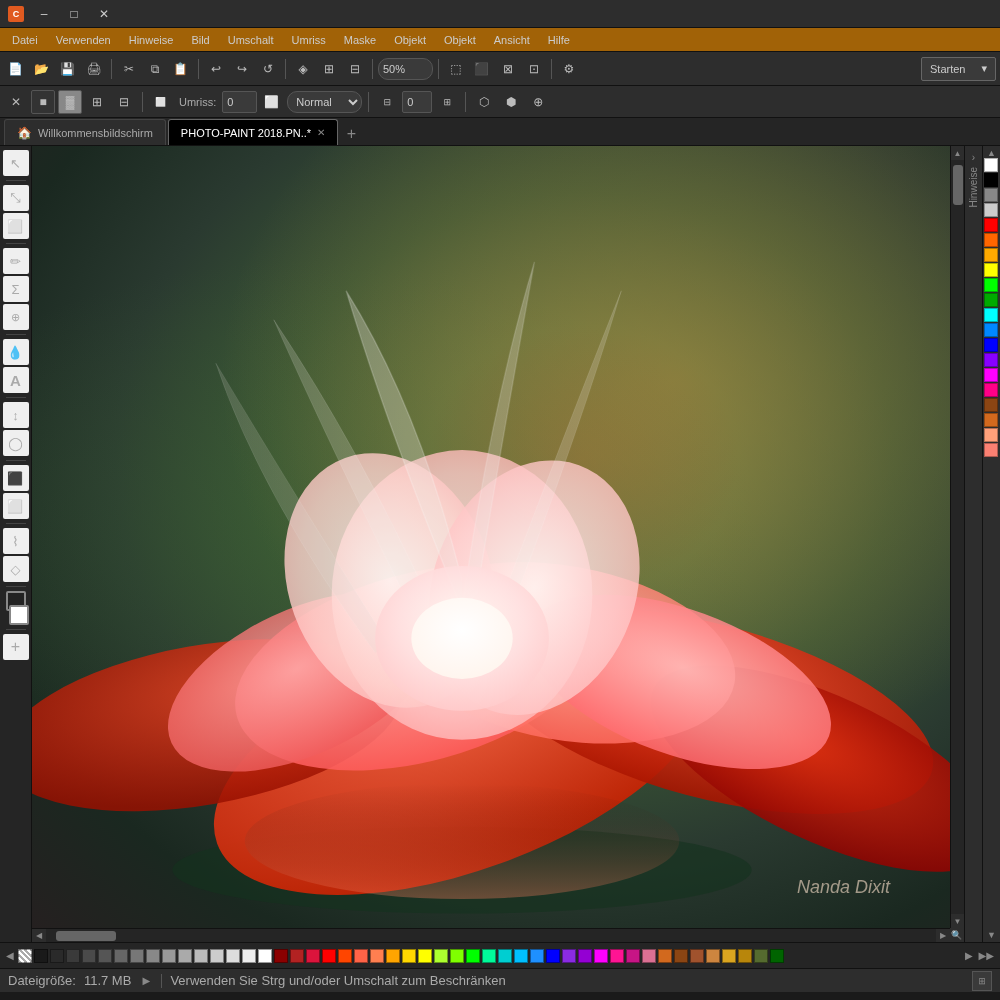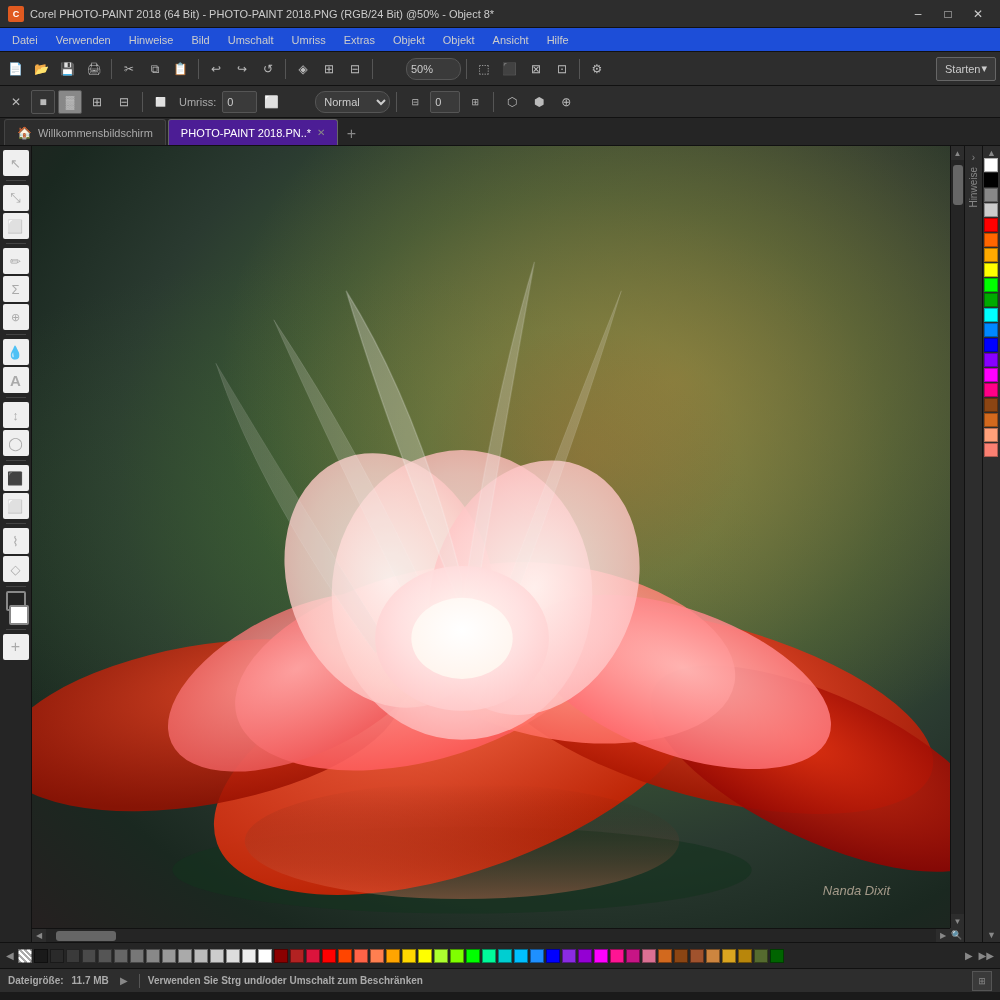--- a/index.html
+++ b/index.html
@@ -41,21 +41,21 @@
       border: none;
       color: #ccc;
       cursor: pointer;
       display: flex; align-items: center; justify-content: center;
       font-size: 12px;
     }
 
     
     .menu-bar {
       height: 24px;
-      background: #1d4ed8;
+      background: #a16207;
       display: flex;
       align-items: center;
       padding: 0 4px;
       border-bottom: 1px solid #111;
       gap: 2px;
     }
     .menu-item {
       padding: 2px 8px;
       height: 22px;
       display: flex;
@@ -102,21 +102,20 @@
     }
     .tb-combo {
       height: 22px;
       background: #3a3a3a;
       border: 1px solid #555;
       color: #ccc;
       font-size: 11px;
       padding: 0 4px;
       border-radius: 10px;
       cursor: pointer;
-      margin-left: 28px;
     }
     .tb-input {
       height: 22px;
       background: #3a3a3a;
       border: 1px solid #555;
       color: #ccc;
       font-size: 11px;
       padding: 0 4px;
       border-radius: 2px;
       width: 45px;
@@ -128,21 +127,21 @@
     }
     .start-btn {
       height: 24px;
       background: #3a3a3a;
       border: 1px solid #666;
       border-radius: 2px;
       color: #ccc;
       font-size: 11px;
       padding: 0 8px;
       cursor: pointer;
-      display: flex; align-items: center; gap: 1px;
+      display: flex; align-items: center; gap: 16px;
     }
 
     
     .tabs-bar {
       height: 28px;
       background: #252525;
       display: flex;
       align-items: flex-end;
       padding: 0 0 0 4px;
       border-bottom: 1px solid #111;
@@ -156,21 +155,21 @@
       color: #aaa;
       cursor: pointer;
       border: 1px solid #444;
       border-bottom: none;
       background: #2d2d2d;
       margin-right: 2px;
       border-radius: 3px 3px 0 0;
       gap: 6px;
     }
     .tab.active {
-      background: #4c1d95;
+      background: #000000;
       color: #fff;
       border-color: #666;
     }
     .tab-close {
       font-size: 10px;
       color: #888;
       cursor: pointer;
     }
     .tab-add {
       width: 22px; height: 22px;
@@ -248,21 +247,21 @@
       position: absolute;
       inset: 0;
       width: 100%;
       height: 100%;
     }
     .watermark {
       position: absolute;
       bottom: 30px;
       right: 60px;
       color: rgba(220,200,180,0.7);
-      font-size: 13px;
+      font-size: 18px;
       font-style: italic;
     }
 
     
     .v-scrollbar {
       width: 14px;
       background: #2d2d2d;
       position: absolute;
       top: 0; right: 0;
       bottom: 14px;
@@ -421,23 +420,22 @@
     .status-bar {
       height: 24px;
       background: #2d2d2d;
       display: flex;
       align-items: center;
       padding: 0 8px;
       border-top: 1px solid #111;
       gap: 8px;
     }
     .status-text {
-      font-size: 10px;
+      font-size: 13px;
       color: #aaa;
-      font-weight: bold;
     }
     .status-sep {
       width: 1px; height: 14px;
       background: #555;
     }
     .status-icon {
       width: 14px; height: 14px;
       display: flex; align-items: center; justify-content: center;
       color: #888;
       font-size: 10px;
@@ -455,36 +453,35 @@
       cursor: pointer;
     }
   </style>
 </head>
 <body>
 
 <div class="title-bar">
   <div class="title-bar-icon">
     <span>C</span>
   </div>
-  <div class="title-bar-text">Corel PHOTO-PAINT 2018 (64 Bit) - PHOTO-PAINT 2018.PNG (RGB/24 Bit) @50% - Object 8*</div>
   <div class="title-bar-controls">
     <button class="title-btn">–</button>
     <button class="title-btn">□</button>
     <button class="title-btn close">✕</button>
   </div>
 </div>
 
 <div class="menu-bar">
   <div class="menu-item">Datei</div>
   <div class="menu-item">Verwenden</div>
   <div class="menu-item">Hinweise</div>
   <div class="menu-item">Bild</div>
   <div class="menu-item">Umschalt</div>
   <div class="menu-item">Umriss</div>
-  <div class="menu-item">Extras</div>
+  <div class="menu-item">Maske</div>
   <div class="menu-item">Objekt</div>
   <div class="menu-item">Objekt</div>
   <div class="menu-item">Ansicht</div>
   <div class="menu-item">Hilfe</div>
 </div>
 
 <div class="toolbar1">
   <button class="tb-btn" title="Neu">📄</button>
   <button class="tb-btn" title="Öffnen">📂</button>
   <button class="tb-btn" title="Speichern">💾</button>

